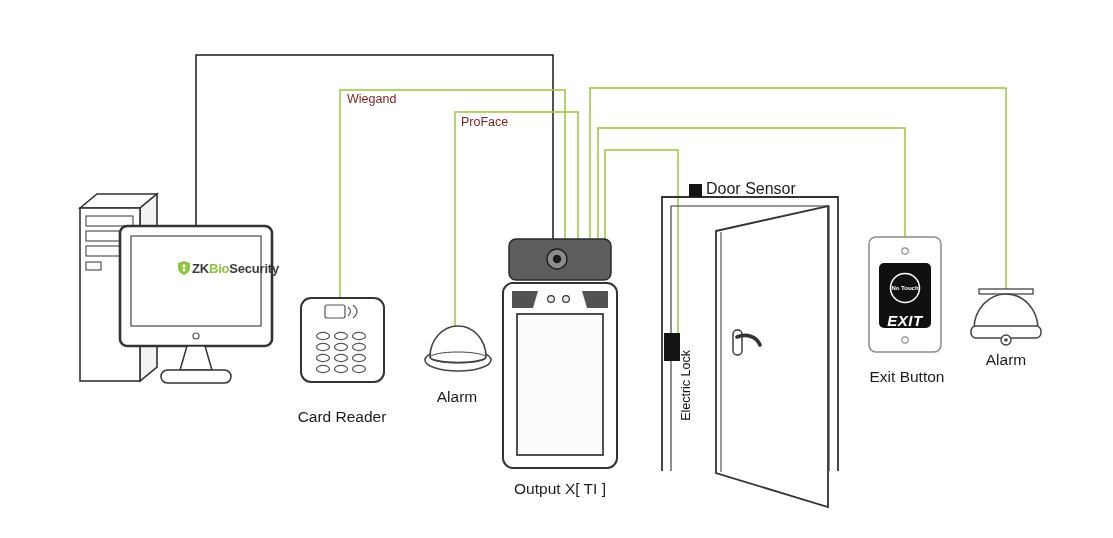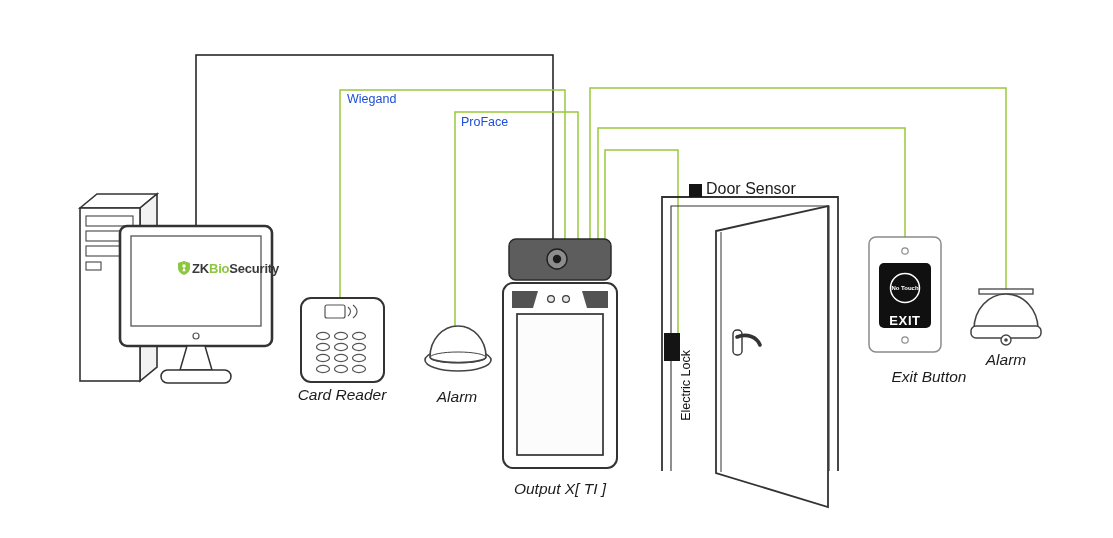--- a/index.html
+++ b/index.html
@@ -1,30 +1,30 @@
 <!DOCTYPE html>
 <html><head>
 <meta charset="utf-8">
 <style>
   * { box-sizing: border-box; }
   html,body { margin:0; padding:0; background:#ffffff; }
   body { font-family: "Liberation Sans", sans-serif; }
   .canvas { position:relative; width:1113px; height:538px; background:#ffffff; overflow:hidden; }
   .canvas > svg { position:absolute; left:0; top:0; }
   .lbl { position:absolute; color:#1c1c1c; font-size:15.5px; white-space:nowrap; }
-  .lbl.center { transform:translateX(-50%);font-style:italic; }
-  .lbl.gray { color:#1d4ed8; font-size:12.5px; }
+  .lbl.center { transform:translateX(-50%); }
+  .lbl.gray { color:#7f1d1d; font-size:12.5px; }
   .lbl.small { font-size:16px; }
   .vertical { position:absolute; writing-mode:vertical-rl; transform:rotate(180deg); font-size:12.5px; color:#111; white-space:nowrap; }
   .logo { position:absolute; left:131px; top:261px; width:128px; text-align:center; font-size:13px; font-weight:bold; letter-spacing:-0.2px; white-space:nowrap;padding-left:47px; }
   .logo svg { vertical-align:-2px; margin-right:2px; }
   .logo .green { color:#8dc63f; }
   .logo .dark  { color:#3a3a3a; }
   .exit-no-touch { position:absolute; left:905px; top:288px; transform:translate(-50%,-50%); color:#ffffff; font-size:6px; font-weight:bold; white-space:nowrap; }
-  .exit-text { position:absolute; left:905px; top:320px; transform:translate(-50%,-50%); color:#ffffff; font-size:13px; font-weight:bold; letter-spacing:0.6px; }
+  .exit-text { position:absolute; left:905px; top:320px; transform:translate(-50%,-50%); color:#ffffff; font-size:15px; font-weight:bold; letter-spacing:0.6px;font-style:italic; }
 </style>
 </head>
 <body>
 
 <div class="canvas">
 
   <svg width="1113" height="538" viewBox="0 0 1113 538">
 
     <g fill="none">
       <polyline points="196,226 196,55 553,55 553,240" stroke="#1a1a1a" stroke-width="1.5"></polyline>
@@ -117,24 +117,24 @@
       <rect x="971" y="326" width="70" height="12" rx="5" fill="#ffffff" stroke="#444444" stroke-width="1.5"></rect>
       <circle cx="1006" cy="340" r="5" fill="#ffffff" stroke="#444444" stroke-width="1.4"></circle>
       <circle cx="1006" cy="340" r="1.8" fill="#444444"></circle>
     </g>
   </svg>
 
   <div class="lbl gray" style="left:347px;top:92px">Wiegand</div>
   <div class="lbl gray" style="left:461px;top:115px">ProFace</div>
   <div class="lbl small" style="left:706px;top:180px">Door Sensor</div>
   <div class="vertical" style="left:679px;top:350px">Electric Lock</div>
-  <div class="lbl center" style="left:342px;top:386px">Card Reader</div>
+  <div class="lbl center" style="left:342px;top:408px">Card Reader</div>
   <div class="lbl center" style="left:457px;top:388px">Alarm</div>
   <div class="lbl center" style="left:560px;top:480px">Output X[ TI ]</div>
-  <div class="lbl center" style="left:929px;top:368px">Exit Button</div>
+  <div class="lbl center" style="left:907px;top:368px">Exit Button</div>
   <div class="lbl center" style="left:1006px;top:351px">Alarm</div>
 
   <div class="exit-no-touch">No Touch</div>
   <div class="exit-text">EXIT</div>
 
   <div class="logo">
     <svg width="12" height="14" viewBox="0 0 12 14">
       <path d="M6 0 L12 2 V7 Q12 11.5 6 14 Q0 11.5 0 7 V2 Z" fill="#8dc63f"></path>
       <circle cx="6" cy="5" r="1.7" fill="#ffffff"></circle>
       <path d="M6 6.2 L7.7 10.2 H4.3 Z" fill="#ffffff"></path>

